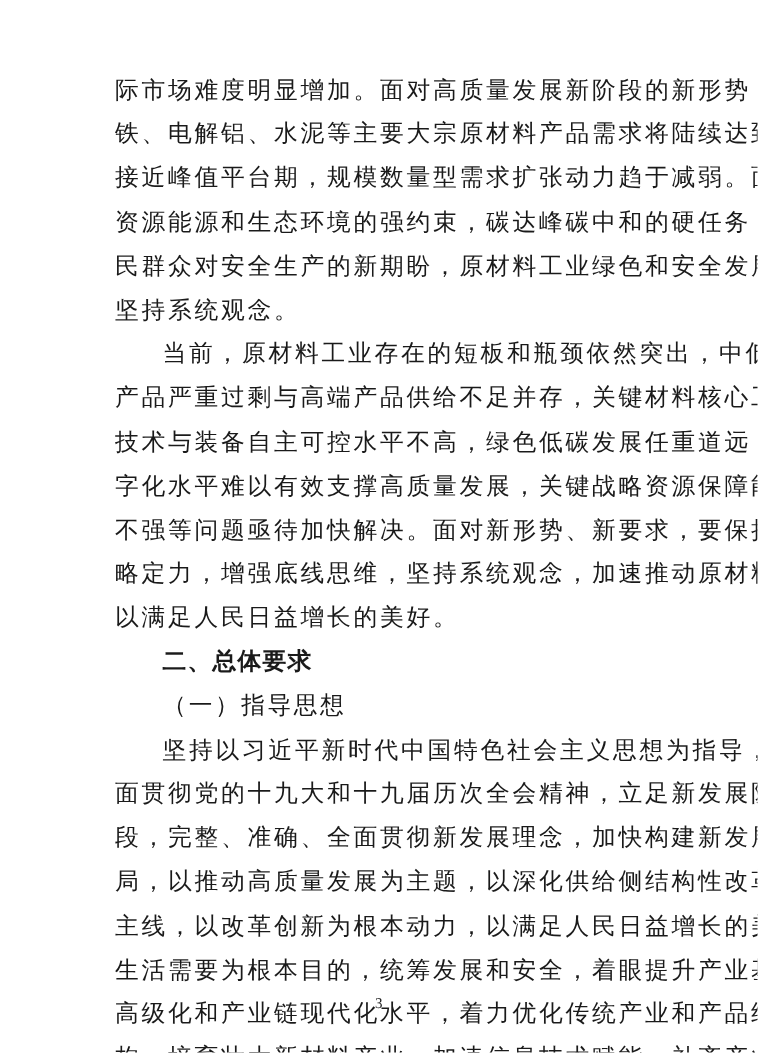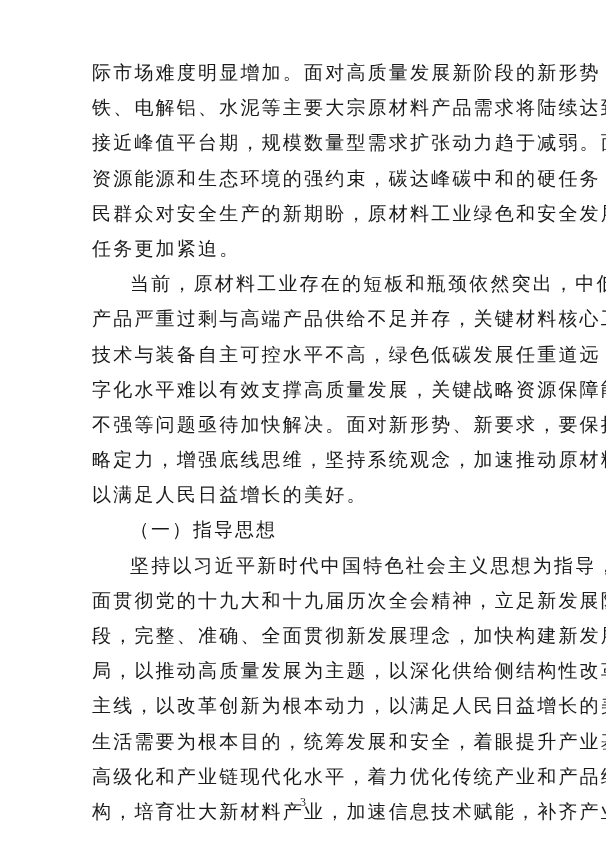--- a/index.html
+++ b/index.html
@@ -8,44 +8,45 @@
   .body-text {
     position: absolute; left: 92px; top: 55px; width: 430px;
     font-family: "DejaVu Serif", "Liberation Serif", serif;
     color: #1a1a1a; font-size: 19px; line-height: 35.2px;
     text-align: justify; text-justify: inter-character;
   }
   .line { display: block; white-space: nowrap; height: 35.2px; text-align: justify; text-align-last: justify; letter-spacing: 2.2px; }
   .line.last { text-align-last: left; }
   .indent { padding-left: 38px; }
   .heading-1 { font-family: "DejaVu Sans", "Liberation Sans", sans-serif; font-weight: bold; letter-spacing: 1px; text-align-last: left; }
-  .heading-2 { font-family: Liberation Sans, sans-serif; text-align-last: left; letter-spacing: 2px; }
+  .heading-2 { font-family: Liberation Mono, monospace; text-align-last: left; letter-spacing: 2px; }
   .page-number {
     position: absolute; left: 0; width: 606px; top: 795px; text-align: center;
     font-family: "Liberation Serif", serif; font-size: 12px; color: #222;
   }
 </style>
 </head>
 <body>
 
 <div class="page">
   <div class="body-text">
     <span class="line">际市场难度明显增加。面对高质量发展新阶段的新形势，钢</span>
     <span class="line">铁、电解铝、水泥等主要大宗原材料产品需求将陆续达到或</span>
     <span class="line">接近峰值平台期，规模数量型需求扩张动力趋于减弱。面对</span>
     <span class="line">资源能源和生态环境的强约束，碳达峰碳中和的硬任务，人</span>
     <span class="line">民群众对安全生产的新期盼，原材料工业绿色和安全发展的</span>
-    <span class="line last">任务更加紧迫。</span>
+    <span class="line last">坚持系统观念。</span>
     <span class="line indent">当前，原材料工业存在的短板和瓶颈依然突出，中低端</span>
     <span class="line">产品严重过剩与高端产品供给不足并存，关键材料核心工艺</span>
     <span class="line">技术与装备自主可控水平不高，绿色低碳发展任重道远，数</span>
     <span class="line">字化水平难以有效支撑高质量发展，关键战略资源保障能力</span>
     <span class="line">不强等问题亟待加快解决。面对新形势、新要求，要保持战</span>
     <span class="line">略定力，增强底线思维，坚持系统观念，加速推动原材料工</span>
     <span class="line last">以满足人民日益增长的美好。</span>
+    <span class="line indent heading-1">二、总体要求</span>
     <span class="line indent heading-2">（一）指导思想</span>
     <span class="line indent">坚持以习近平新时代中国特色社会主义思想为指导，全</span>
     <span class="line">面贯彻党的十九大和十九届历次全会精神，立足新发展阶</span>
     <span class="line">段，完整、准确、全面贯彻新发展理念，加快构建新发展格</span>
     <span class="line">局，以推动高质量发展为主题，以深化供给侧结构性改革为</span>
     <span class="line">主线，以改革创新为根本动力，以满足人民日益增长的美好</span>
     <span class="line">生活需要为根本目的，统筹发展和安全，着眼提升产业基础</span>
     <span class="line">高级化和产业链现代化水平，着力优化传统产业和产品结</span>
     <span class="line">构，培育壮大新材料产业，加速信息技术赋能，补齐产业链</span>
   </div>

